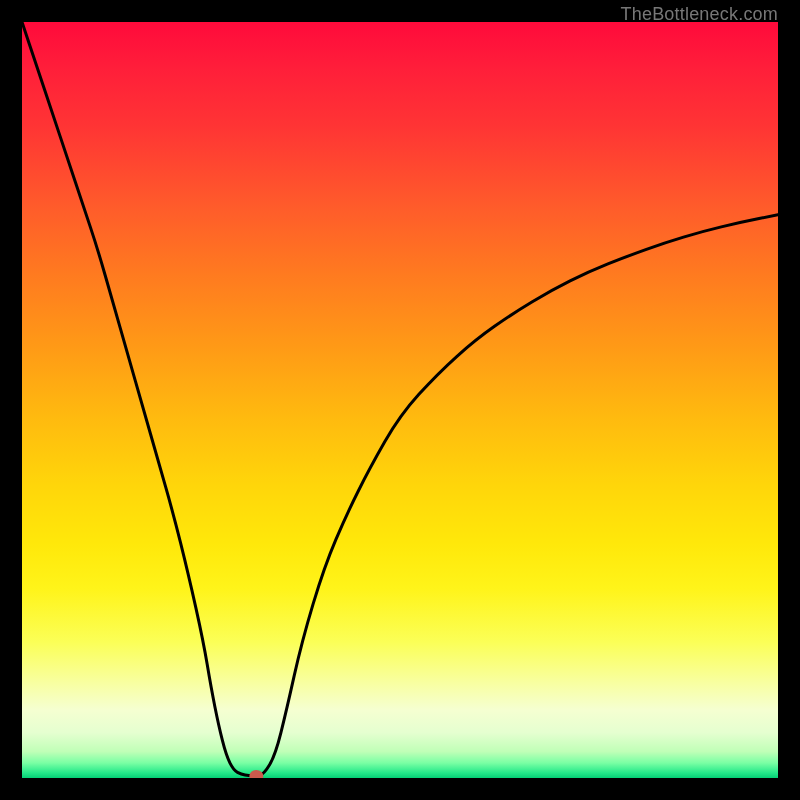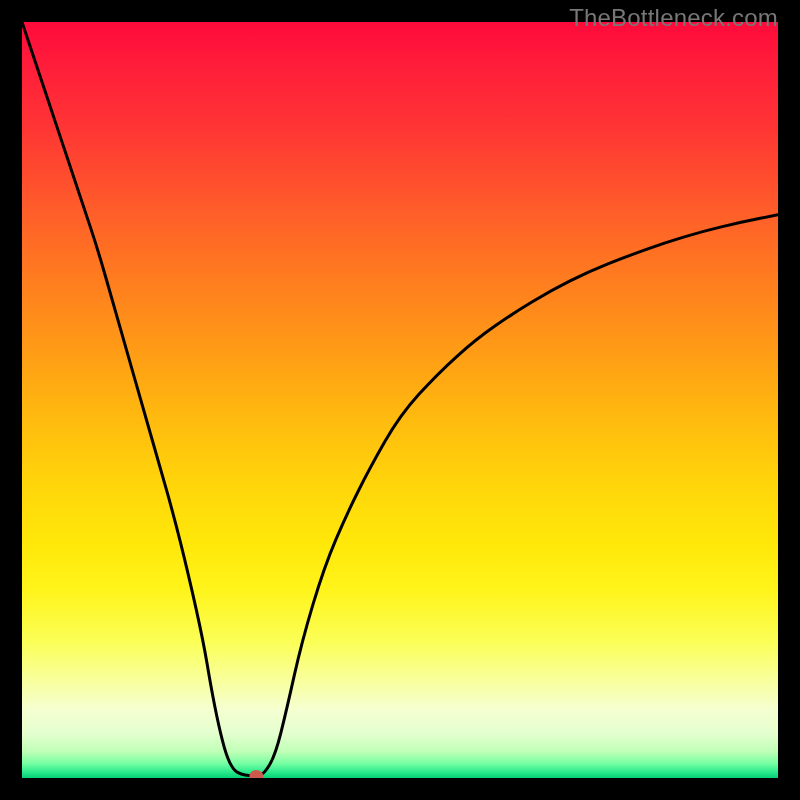--- a/index.html
+++ b/index.html
@@ -52,21 +52,21 @@
       #7affa4 98%,
       #25e98a 99.3%,
       #05d076 100%
     );
   }
   .watermark {
     position: absolute;
     top: 4px;
     right: 22px;
     color: #777;
-    font-size: 24px;
+    font-size: 18px;
     font-weight: 500;
     letter-spacing: 0.2px;
     user-select: none;
   }
   svg.curve {
     position: absolute;
     top: 0;
     left: 0;
     width: 100%;
     height: 100%;

